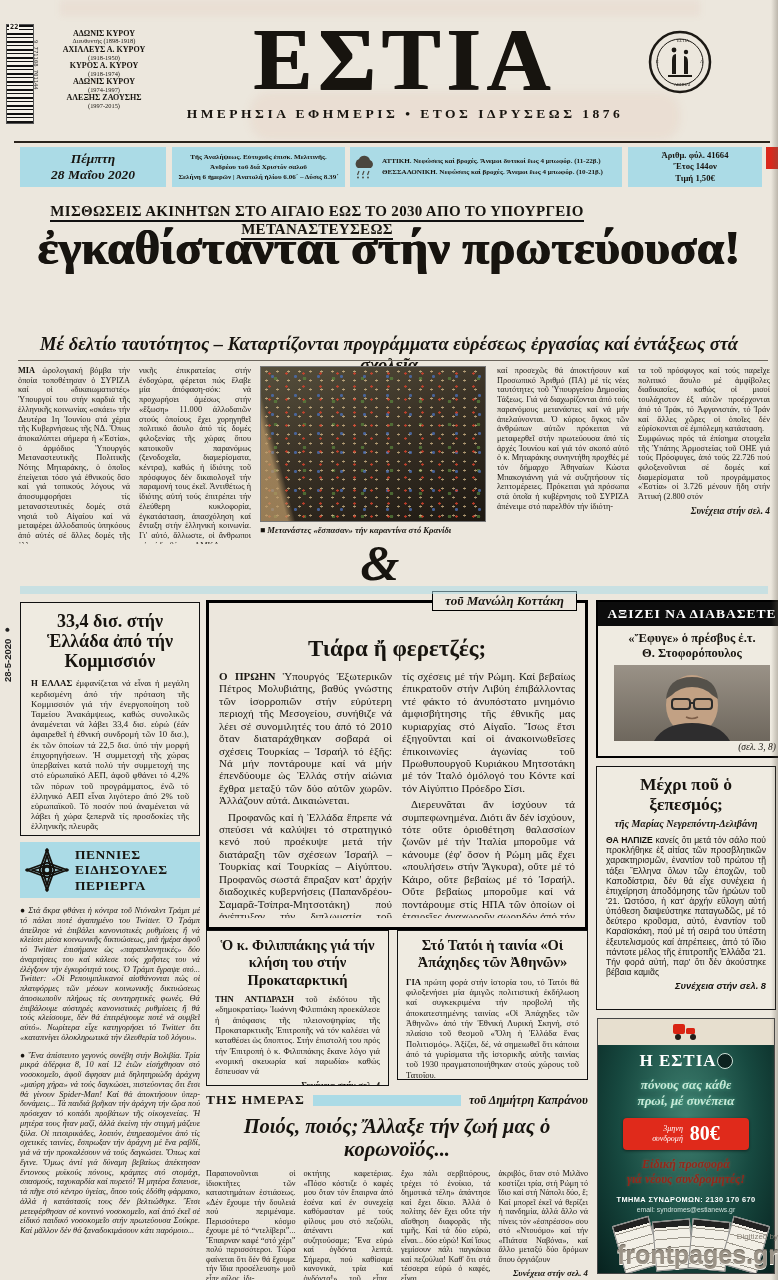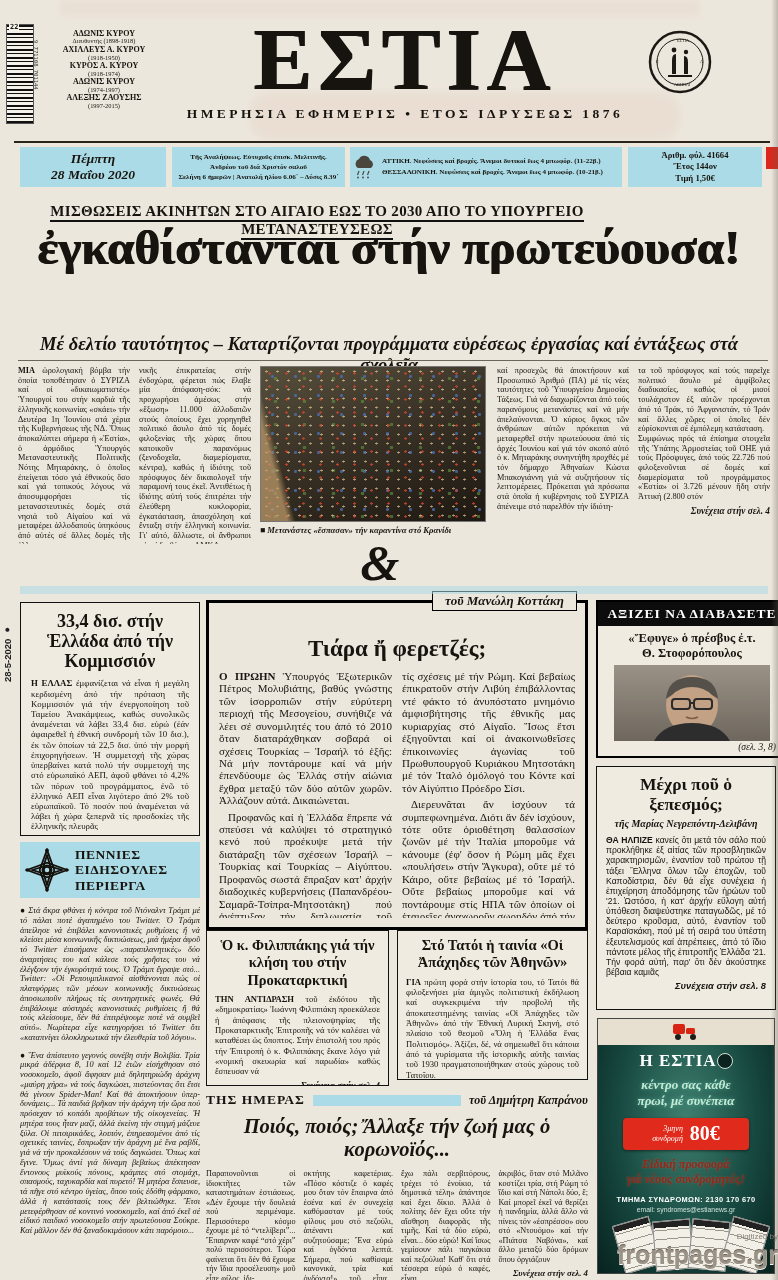--- a/index.html
+++ b/index.html
@@ -368,21 +368,21 @@
         <circle cx="9" cy="15" r="3" fill="#201d18"></circle>
           <circle cx="24" cy="15" r="3" fill="#201d18"></circle>
       </svg>
     </div>
     <div class="panel">
       <div class="brand">
         <span>Η ΕΣΤΙΑ</span>
         <span class="em"></span>
       </div>
       <div class="tg">
-        <div>κέντρο σας κάθε</div>
+        <div>πόνους σας κάθε</div>
         <div>πρωί, μέ συνέπεια</div>
       </div>
       <div class="price">
         <div class="psm">
           <div>3μηνη</div>
           <div>συνδρομή</div>
         </div>
         <div class="pbig">80€</div>
       </div>
       <div class="offer">

